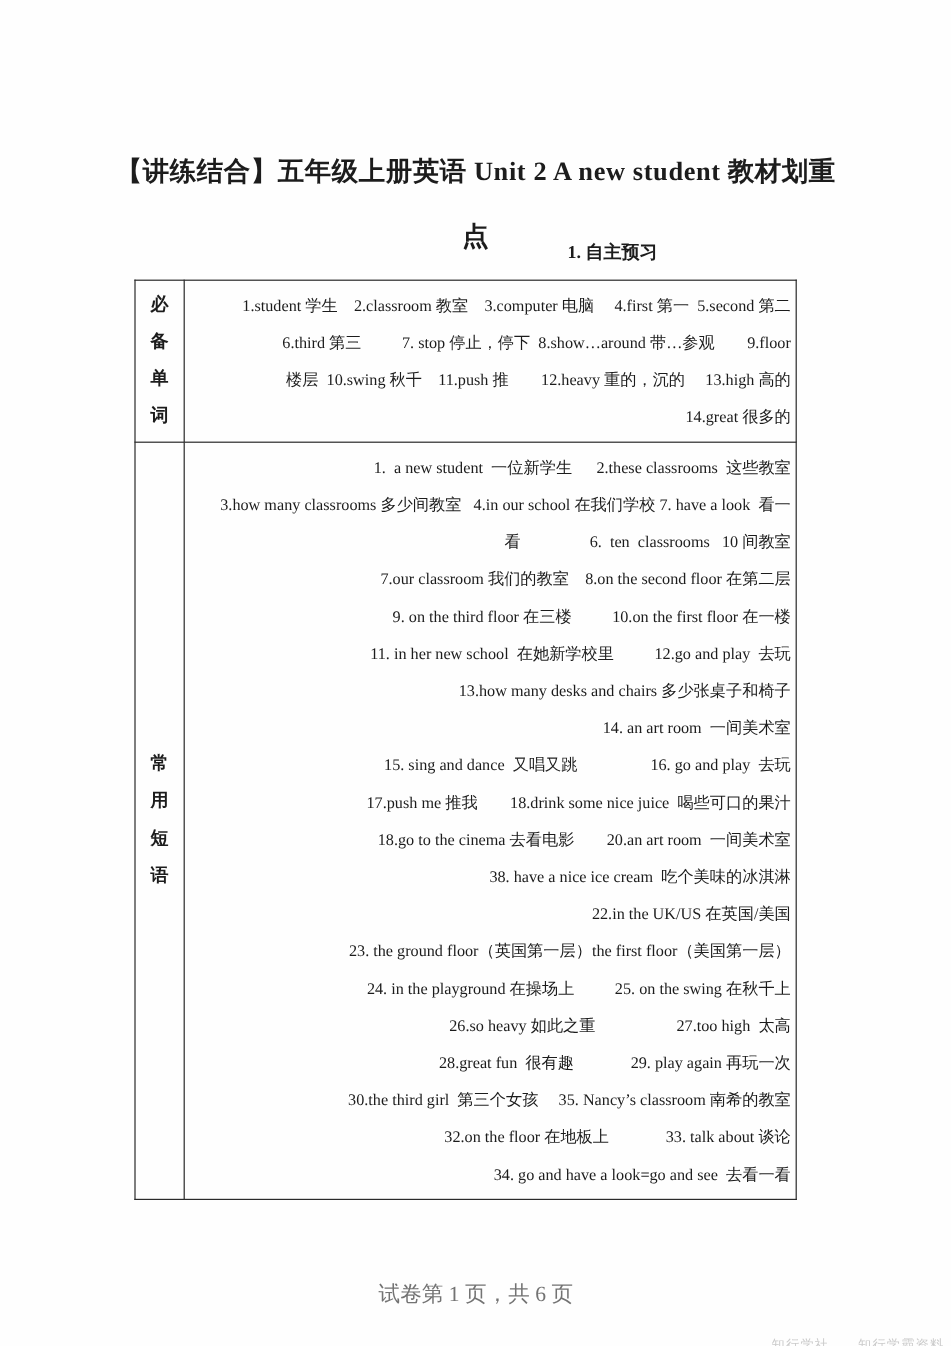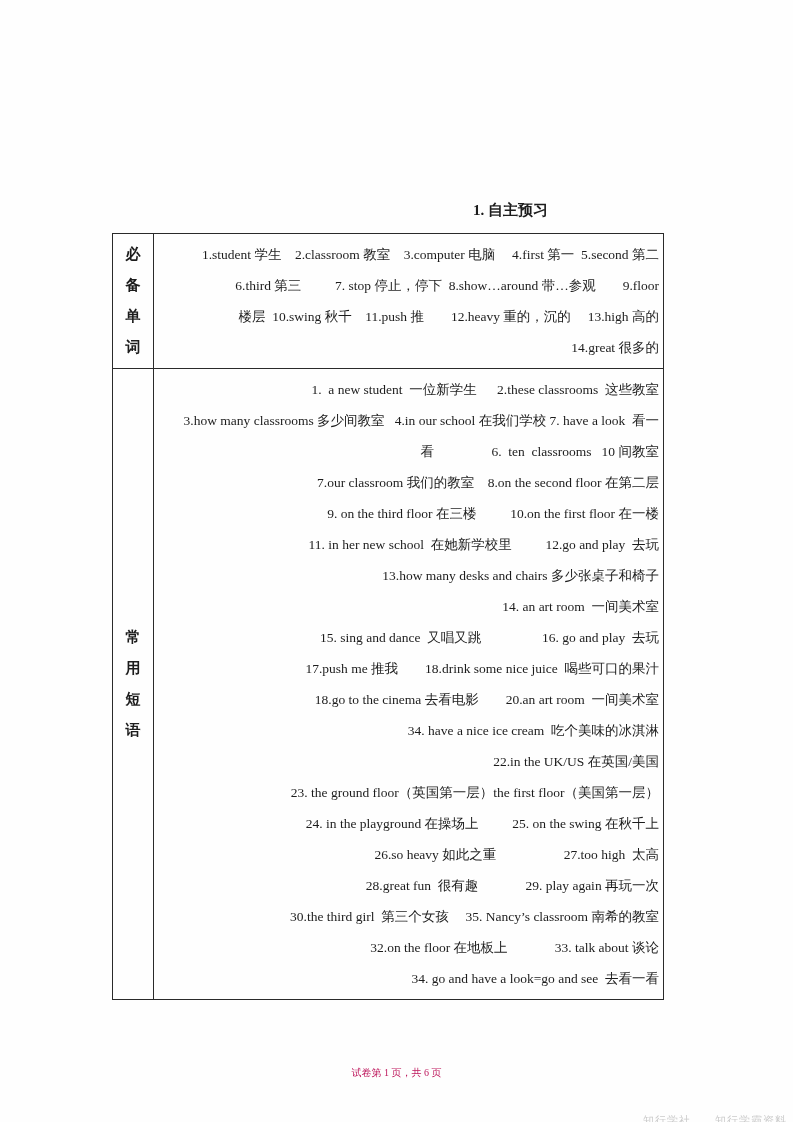--- a/index.html
+++ b/index.html
@@ -51,38 +51,42 @@
   .content-line {
     font-size:13.5px;
     line-height:31px;
     white-space:pre-wrap;
     word-break:break-all;
   }
   .footer {
     position:absolute;
     top:1066px; left:0; width:100%;
     text-align:center;
-    font-size:10px;
-    color:#be185d;
+    font-size:18px;
+    color:#737373;
   }
   .watermark {
     position:absolute;
     top:1101px; right:6px;
     font-size:11px;
     color:#cbcbcb;
     letter-spacing:1px;
     font-family:"Liberation Sans","DejaVu Sans",sans-serif;
     margin-top:12px;
   }
 </style>
 </head>
 <body>
 
 <div class="page">
 
+  <div class="title">
+    <div>【讲练结合】五年级上册英语 Unit 2  A new student 教材划重</div>
+    <div>点</div>
+  </div>
 
   <div class="section-heading">1.  自主预习</div>
 
   <table class="vocab-table">
     <tbody id="vocab-tbody">
         <tr>
           <td class="rowhead">
             <div class="char-line">必</div>
             <div class="char-line">备</div>
             <div class="char-line">单</div>
@@ -107,21 +111,21 @@
             <div class="content-line">3.how many classrooms 多少间教室   4.in our school 在我们学校 7. have a look  看一</div>
             <div class="content-line">看                 6.  ten  classrooms   10 间教室</div>
             <div class="content-line">7.our classroom 我们的教室    8.on the second floor 在第二层</div>
             <div class="content-line">9. on the third floor 在三楼          10.on the first floor 在一楼</div>
             <div class="content-line">11. in her new school  在她新学校里          12.go and play  去玩</div>
             <div class="content-line">13.how many desks and chairs 多少张桌子和椅子</div>
             <div class="content-line">14. an art room  一间美术室</div>
             <div class="content-line">15. sing and dance  又唱又跳                  16. go and play  去玩</div>
             <div class="content-line">17.push me 推我        18.drink some nice juice  喝些可口的果汁</div>
             <div class="content-line">18.go to the cinema 去看电影        20.an art room  一间美术室</div>
-            <div class="content-line">34. have a nice ice cream  吃个美味的冰淇淋</div>
+            <div class="content-line">38. have a nice ice cream  吃个美味的冰淇淋</div>
             <div class="content-line">22.in the UK/US 在英国/美国</div>
             <div class="content-line">23. the ground floor（英国第一层）the first floor（美国第一层）</div>
             <div class="content-line">24. in the playground 在操场上          25. on the swing 在秋千上</div>
             <div class="content-line">26.so heavy 如此之重                    27.too high  太高</div>
             <div class="content-line">28.great fun  很有趣              29. play again 再玩一次</div>
             <div class="content-line">30.the third girl  第三个女孩     35. Nancy’s classroom 南希的教室</div>
             <div class="content-line">32.on the floor 在地板上              33. talk about 谈论</div>
             <div class="content-line">34. go and have a look=go and see  去看一看</div>
           </td>
         </tr>

